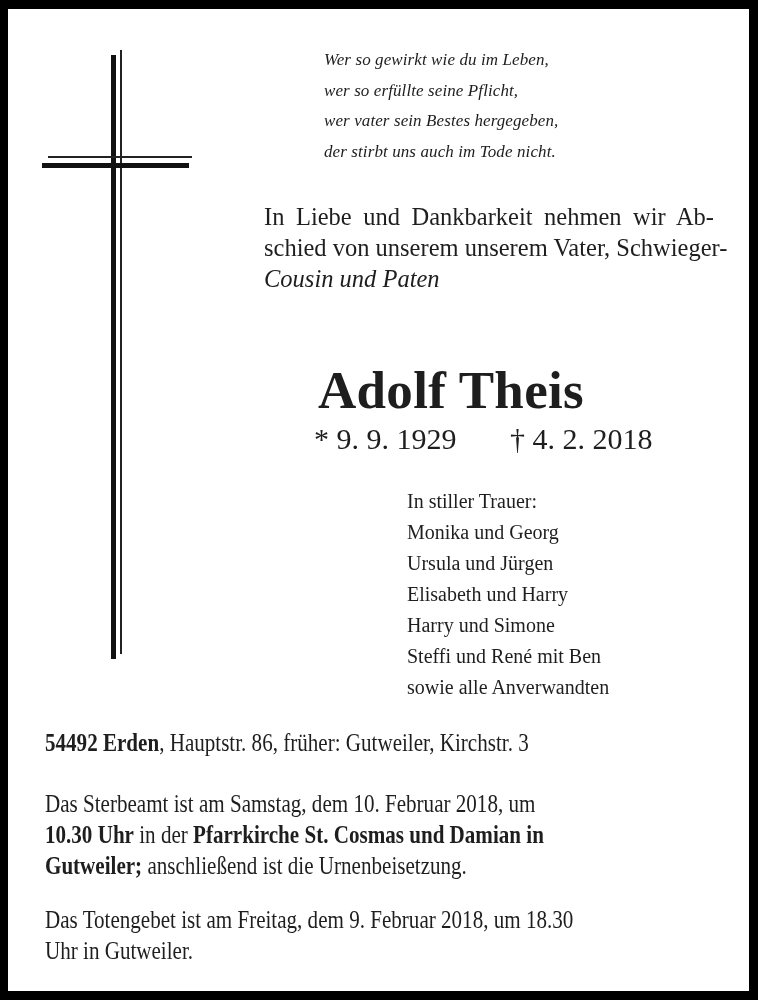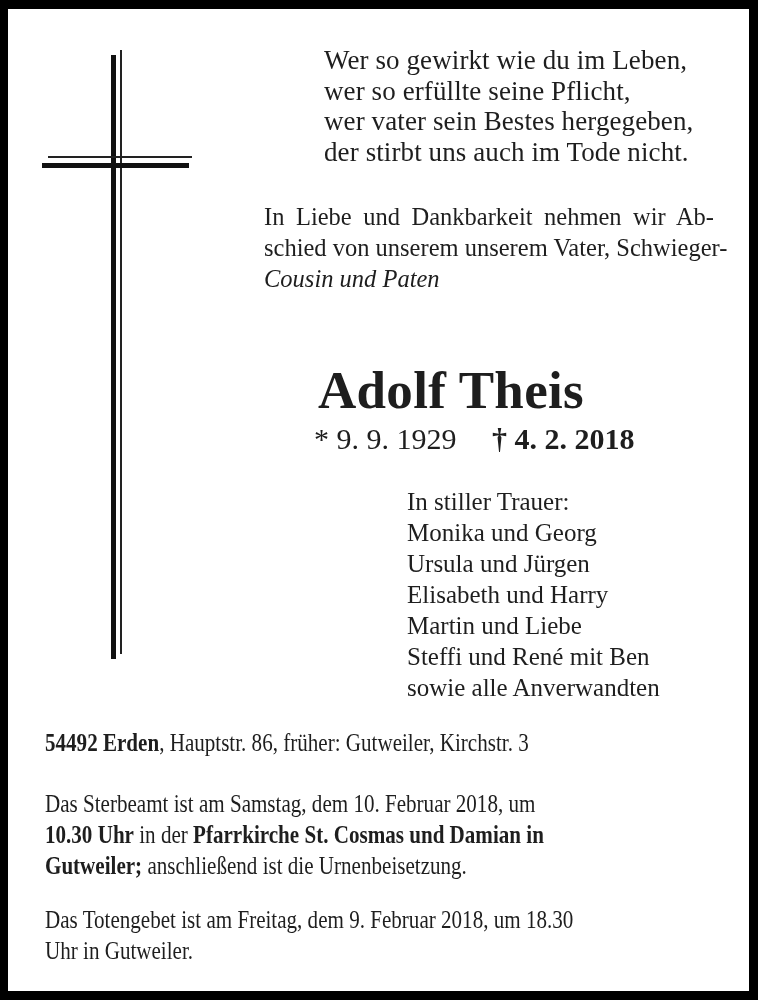--- a/index.html
+++ b/index.html
@@ -2,29 +2,29 @@
 <html><head>
 <meta charset="utf-8">
 <style>
   html, body { margin: 0; padding: 0; background: #ffffff; }
   body { width: 758px; height: 1000px; position: relative; overflow: hidden; font-family: "Liberation Serif", "DejaVu Serif", serif; color: #1e1e1e; }
   .frame { position: absolute; left: 0; top: 0; width: 758px; height: 1000px; box-sizing: border-box; border-top: 9px solid #000; border-left: 8px solid #000; border-right: 9px solid #000; border-bottom: 9px solid #000; }
   .cross-v-thick { position: absolute; left: 111px; top: 55px; width: 5px; height: 604px; background: #111; }
   .cross-v-thin { position: absolute; left: 120px; top: 50px; width: 2px; height: 604px; background: #222; }
   .cross-h-thick { position: absolute; left: 42px; top: 163px; width: 147px; height: 5px; background: #111; }
   .cross-h-thin { position: absolute; left: 48px; top: 156px; width: 144px; height: 2px; background: #222; }
-  .verse { position: absolute; left: 324px; top: 45px; font-size: 27px; line-height: 30.5px; letter-spacing: 0.1px; }
+  .verse { position: absolute; left: 324px; top: 45px; font-style: italic; font-size: 17px; line-height: 30.5px; letter-spacing: 0.1px; }
   .verse div { white-space: nowrap; }
   .intro { position: absolute; left: 232px; top: 201px; width: 482px; font-size: 24.5px; line-height: 31px; }
   .intro div { white-space: nowrap; text-align: justify; text-align-last: justify; margin-left: 32px; }
   .intro div.last { text-align-last: left; font-style: italic; }
   .name { position: absolute; left: 318px; top: 360px; font-size: 53px; font-weight: bold; line-height: 60px; letter-spacing: 0.3px; }
   .dates { position: absolute; left: 314px; top: 424px; font-size: 30px; line-height: 30px; white-space: nowrap; }
-  .dates .death { position: absolute; left: 178px; top: 0; font-weight: bold; }
-  .mourners { position: absolute; left: 407px; top: 486px; font-size: 25px; line-height: 31px; }
+  .dates .death { position: absolute; left: 196px; top: 0; }
+  .mourners { position: absolute; left: 407px; top: 486px; font-size: 20px; line-height: 31px; }
   .mourners div { white-space: nowrap; }
   .condensed { position: absolute; left: 45px; font-size: 24.5px; line-height: 31px; transform-origin: 0 0; transform: scaleX(0.86); white-space: nowrap; }
   .addr { top: 727px; }
   .service { top: 788px; }
   .prayer { top: 904px; }
   b { font-weight: bold; }
 </style>
 </head>
 <body>
 
@@ -55,21 +55,21 @@
 <div class="dates">
   <span>* 9. 9. 1929</span>
   <span class="death">† 4. 2. 2018</span>
 </div>
 
 <div class="mourners">
   <div>In stiller Trauer:</div>
   <div>Monika und Georg</div>
   <div>Ursula und Jürgen</div>
   <div>Elisabeth und Harry</div>
-  <div>Martin und Liebe</div>
+  <div>Harry und Simone</div>
   <div>Steffi und René mit Ben</div>
   <div>sowie alle Anverwandten</div>
 </div>
 
 <div class="condensed addr">
   <b>54492 Erden</b><span>, Hauptstr. 86, früher: Gutweiler, Kirchstr. 3</span>
 </div>
 
 <div class="condensed service">
   <div>Das Sterbeamt ist am Samstag, dem 10. Februar 2018, um</div>

